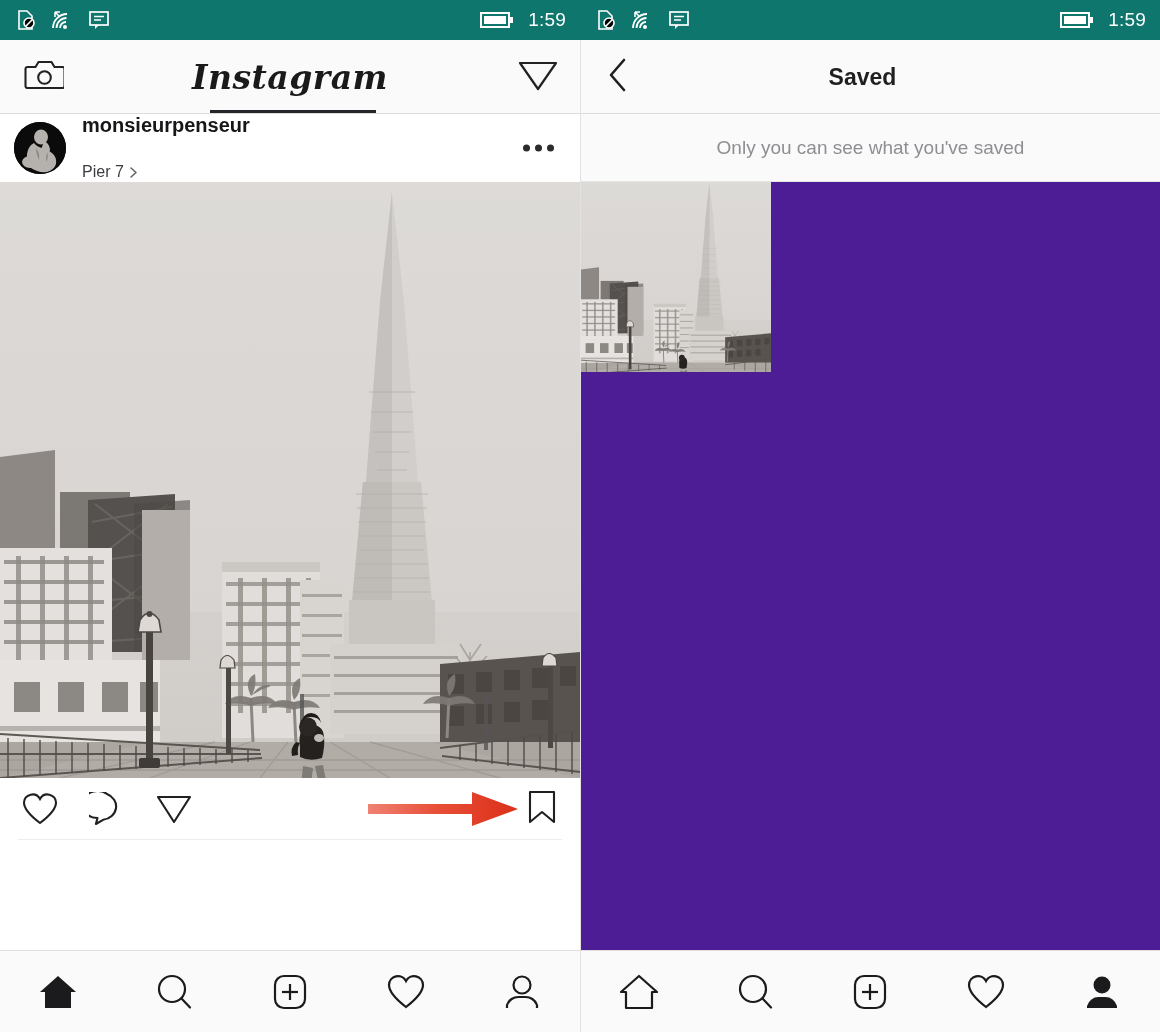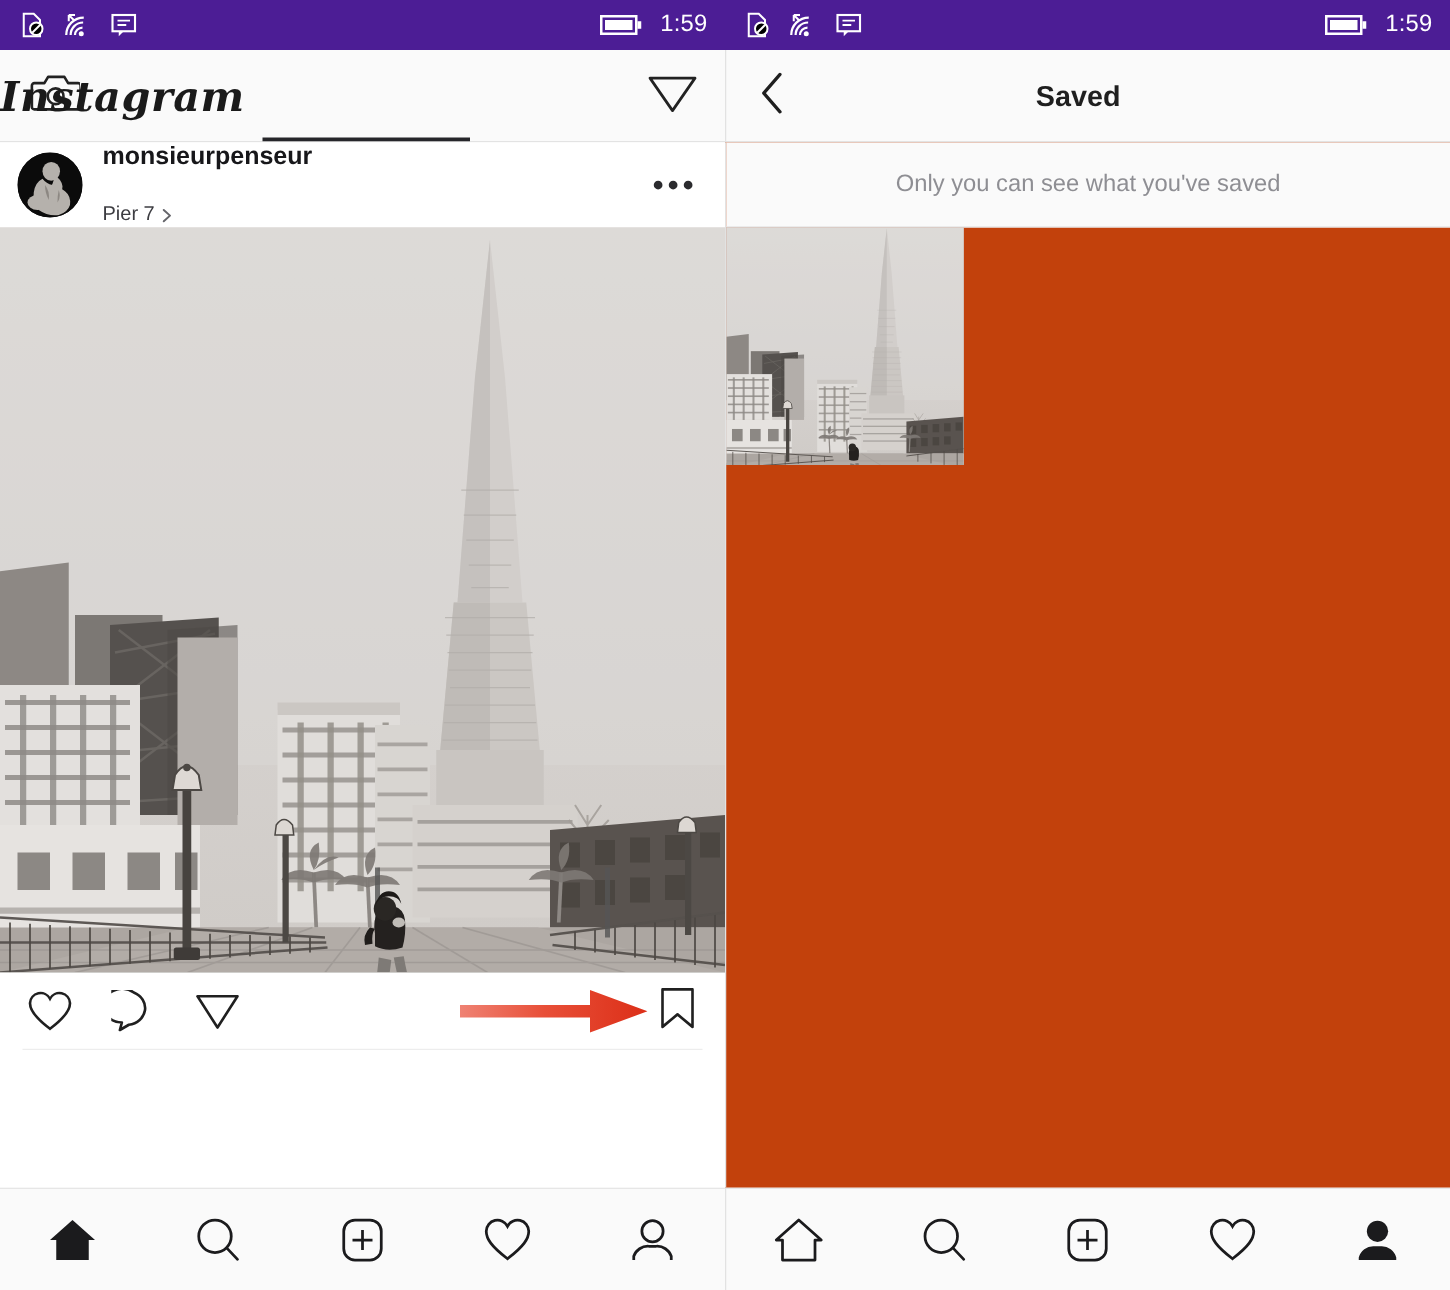--- a/index.html
+++ b/index.html
@@ -5,46 +5,46 @@
   * { margin:0; padding:0; box-sizing:border-box; }
   html,body{
     width:1160px; height:1032px; overflow:hidden;
     background:#ffffff;
     font-family:"Liberation Sans", sans-serif;
     -webkit-font-smoothing:antialiased;
   }
   .screen{ position:relative; width:1160px; height:1032px; display:flex; flex-direction:column; }
 
   
-  .statusbar{ height:40px; background:#4c1d95; display:flex; flex-shrink:0; }
+  .statusbar{ height:40px; background:#0f766e; display:flex; flex-shrink:0; }
   .sb-half{ width:580px; height:40px; position:relative; display:flex; align-items:center; }
   .sb-left-icons{ display:flex; align-items:center; gap:13px; margin-left:16px; }
   .sb-right{ position:absolute; right:14px; top:0; height:40px; display:flex; align-items:center; gap:14px; }
   .sb-time{ color:#fff; font-size:19px; letter-spacing:.2px; }
   .sb-icon{ display:block; }
 
   
   .appbars{ height:74px; display:flex; flex-shrink:0; }
   .appbar{ width:580px; height:74px; background:#fafafa; position:relative;
            border-bottom:1px solid #dcdcdc; display:flex; align-items:center; }
   .appbar.right{ border-left:1px solid #e2e2e2; }
   .cam-btn{ position:absolute; left:24px; top:50%; transform:translateY(-50%); }
   .ig-logo{ position:absolute; left:0; right:0; top:50%; transform:translateY(-50%);
-            font-family:"DejaVu Serif", serif; font-style:italic;
+            text-align:center; font-family:"DejaVu Serif", serif; font-style:italic;
             font-size:33px; font-weight:600; color:#1a1a1a; letter-spacing:.5px; }
   .ig-underline{ position:absolute; left:210px; width:166px; bottom:0px; height:3px; background:#26262a; }
   .send-btn{ position:absolute; right:22px; top:50%; transform:translateY(-50%); }
   .back-btn{ position:absolute; left:26px; top:50%; transform:translateY(-50%); }
   .saved-title{ position:absolute; left:0; right:16px; top:50%; transform:translateY(-50%);
                 text-align:center; font-size:23px; font-weight:600; color:#1f1f1f; }
 
   
   .panes{ flex:1; display:flex; min-height:0; }
   .pane{ width:580px; position:relative; background:#fff; }
-  .pane.right{ border-left:1px solid #e2e2e2; background:#c2410c; }
+  .pane.right{ border-left:1px solid #e2e2e2; background:#4c1d95; }
 
   
   .post-head{ height:68px; display:flex; align-items:center; padding:0 16px 0 14px;
               background:#fff; position:relative; }
   .avatar{ width:52px; height:52px; border-radius:50%; overflow:hidden; flex-shrink:0;
            background:#111; position:relative; }
   .avatar svg{ display:block; }
   .ph-text{ margin-left:16px; display:flex; flex-direction:column; justify-content:center;gap:22px; }
   .ph-user{ font-size:20px; font-weight:700; color:#17171a; line-height:1.15; }
   .ph-loc{ font-size:16px; color:#3c3c41; line-height:1.3; margin-top:3px;

